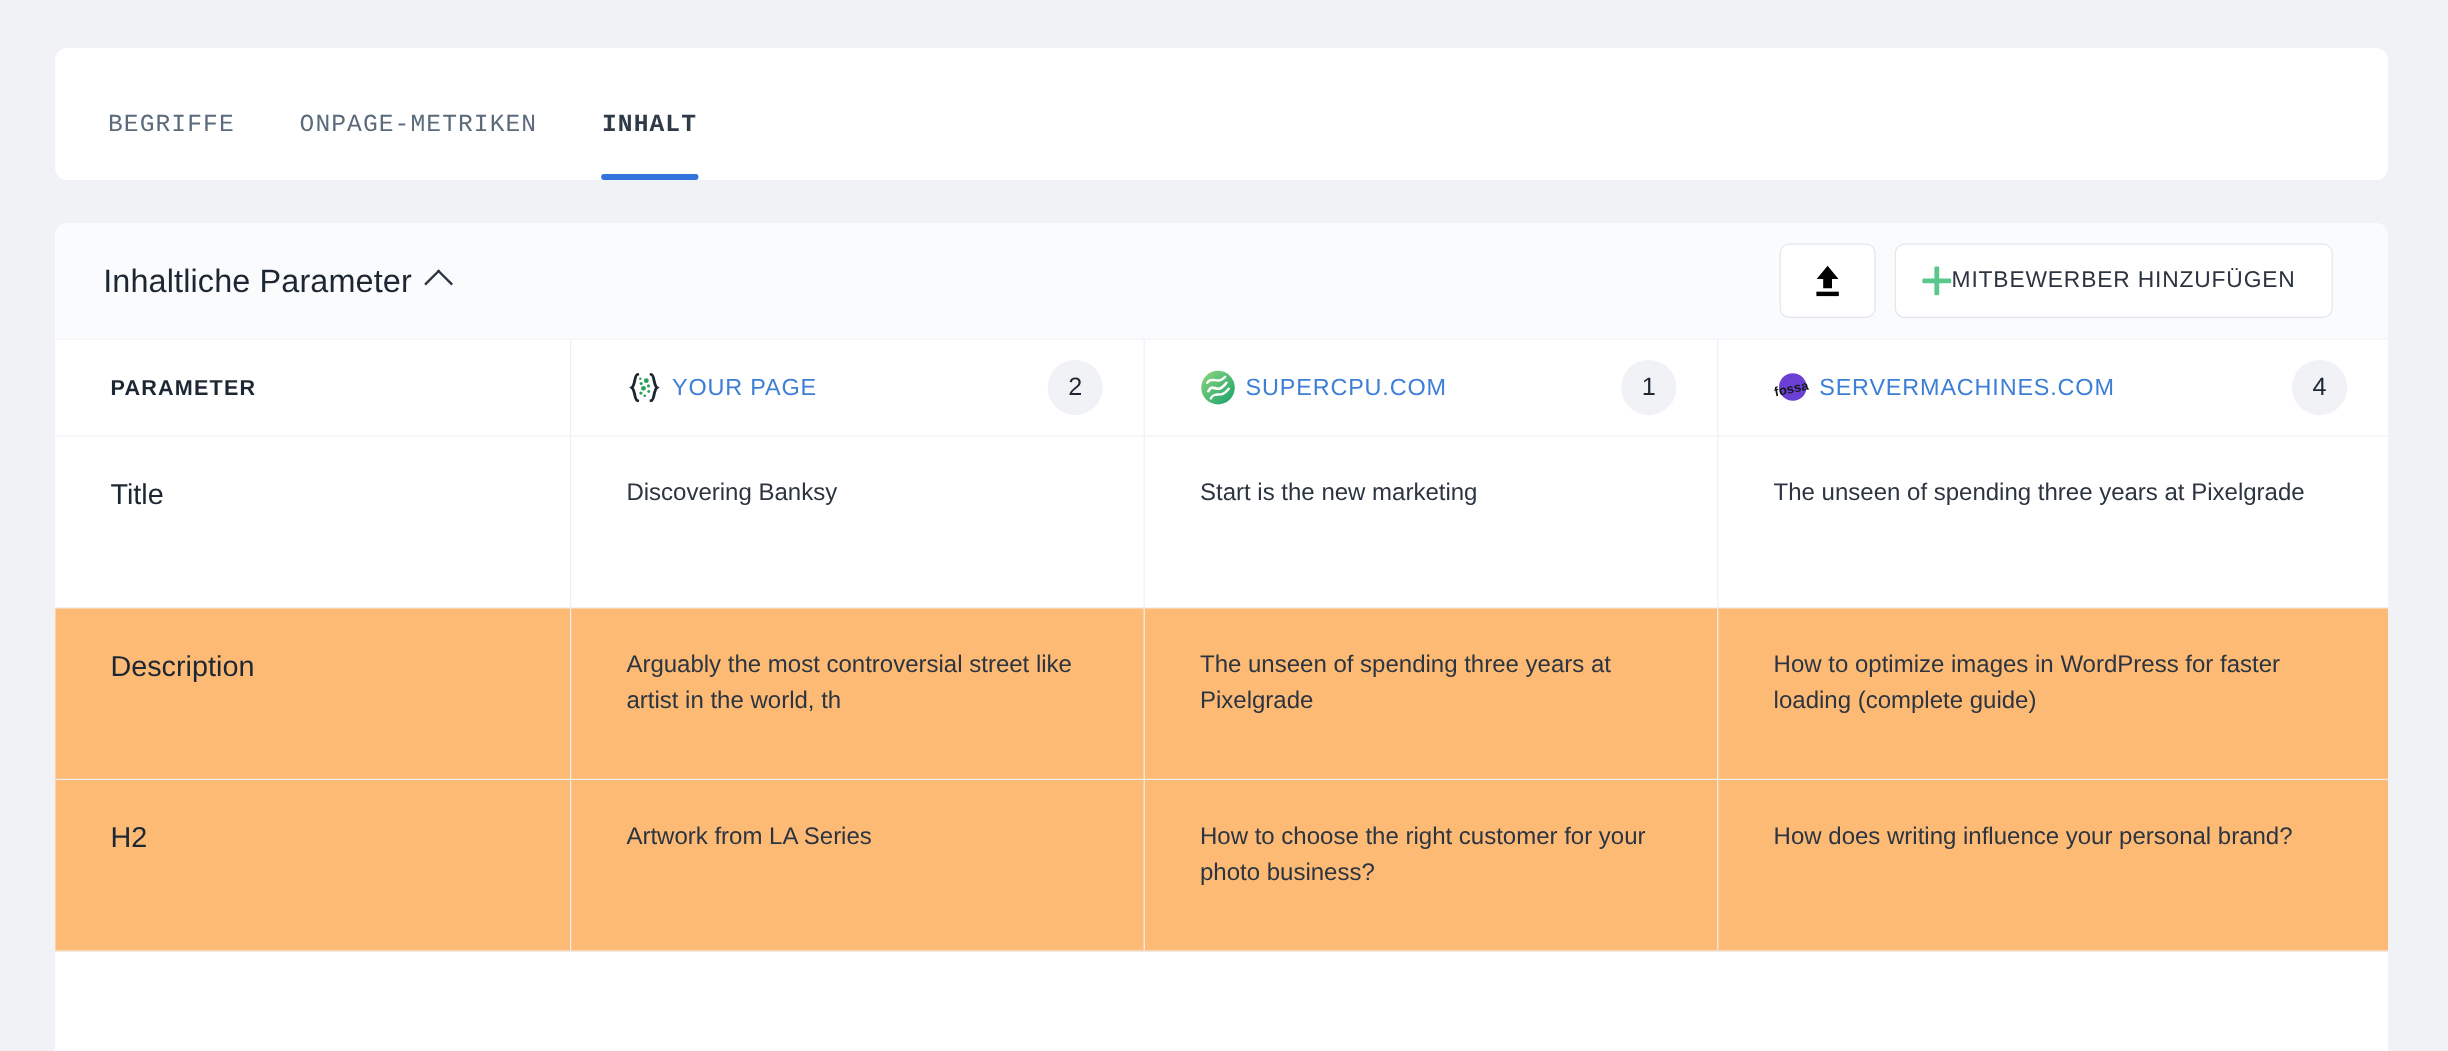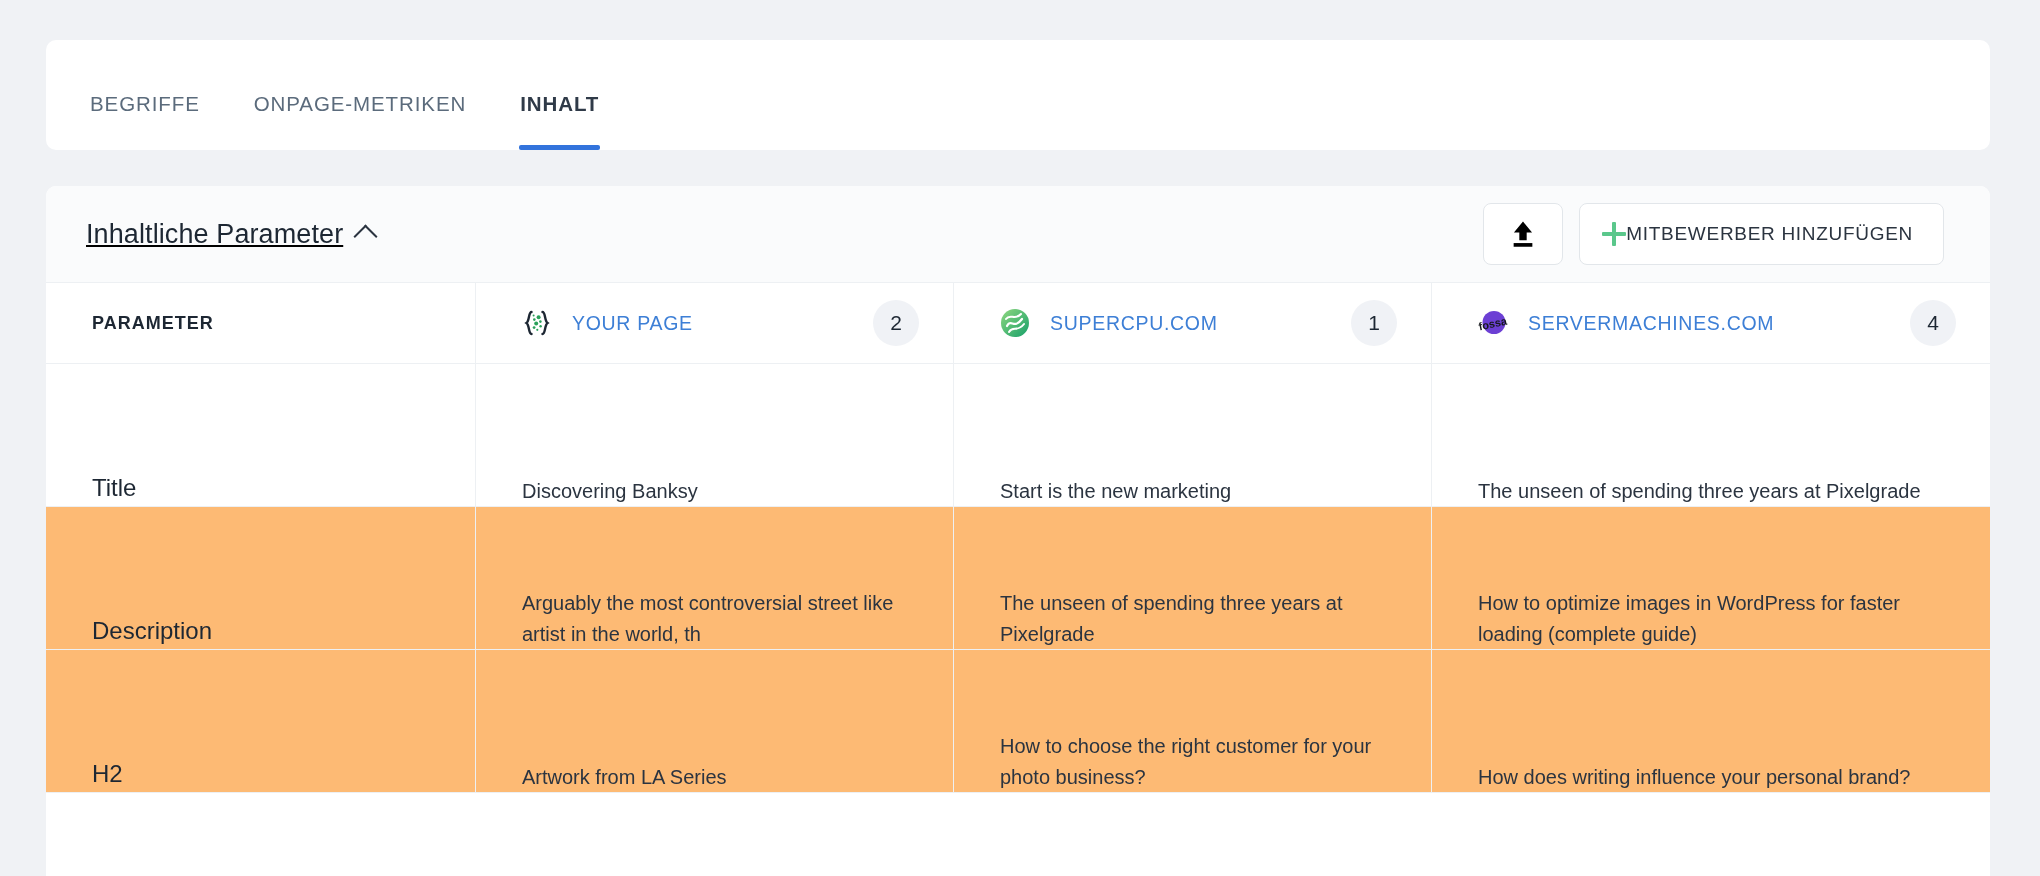--- a/index.html
+++ b/index.html
@@ -41,20 +41,21 @@
   .tab {
     position: relative;
     padding: 0 0 34px 0;
     margin-right: 54px;
     font-size: 20.5px;
     letter-spacing: 0.9px;
     font-weight: 400;
     color: #5b6b7c;
     cursor: pointer;
     white-space: nowrap;
+    font-family: Liberation Mono, monospace;
   }
 
   .tab.active {
     color: #2f3a48;
     font-weight: 700;
   }
 
   .tab.active::after {
     content: "";
     position: absolute;
@@ -87,21 +88,20 @@
     align-items: center;
     justify-content: space-between;
     padding: 0 46px 0 40px;
   }
 
   .section-title-wrap {
     display: flex;
     align-items: center;
     gap: 14px;
     cursor: pointer;
-    text-decoration: underline;
   }
 
   .section-title {
     font-size: 27px;
     color: #1d2733;
     font-weight: 400;
     letter-spacing: 0.1px;
   }
 
   .chevron-up {
@@ -204,21 +204,21 @@
   .site-head {
     display: flex;
     align-items: center;
     width: 100%;
     padding-right: 34px;
   }
 
   .site-link {
     display: flex;
     align-items: center;
-    gap: 20px;
+    gap: 8px;
     cursor: pointer;
     flex: 1;
     min-width: 0;
   }
 
   .site-name {
     font-size: 19.5px;
     letter-spacing: 0.7px;
     color: #3d7fd6;
     white-space: nowrap;
@@ -251,21 +251,21 @@
 
   
   .tbody-row {
     height: 143px;
     border-bottom: 1.5px solid #edf0f3;
   }
   .tbody-row.odd  { background: #ffffff; }
   .tbody-row.even { background: #fdba74; }
 
   .tbody-row .tcell {
-    align-items: flex-end;
+    align-items: flex-start;
     padding-top: 32px;
     padding-right: 40px;
   }
 
   .param-label {
     font-size: 24px;
     color: #1d2733;
     line-height: 1.45;
   }
 

